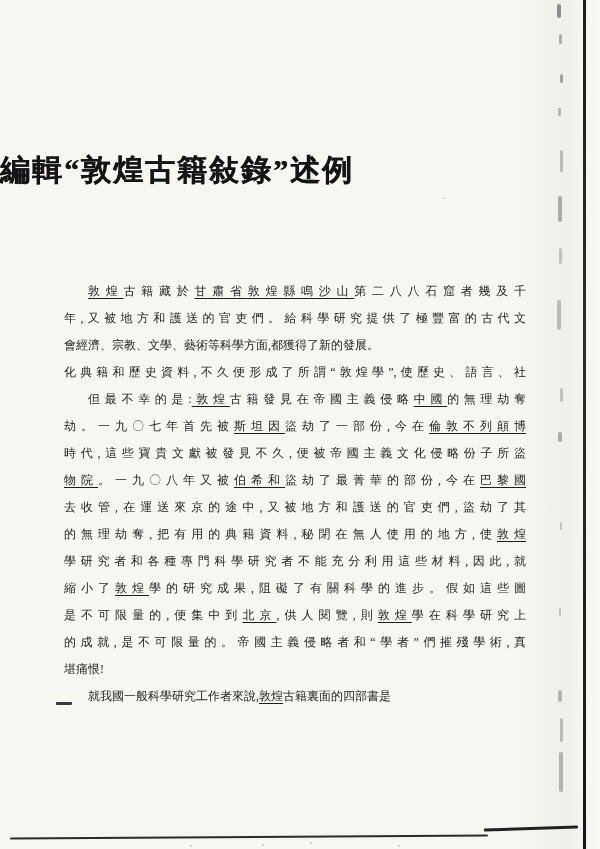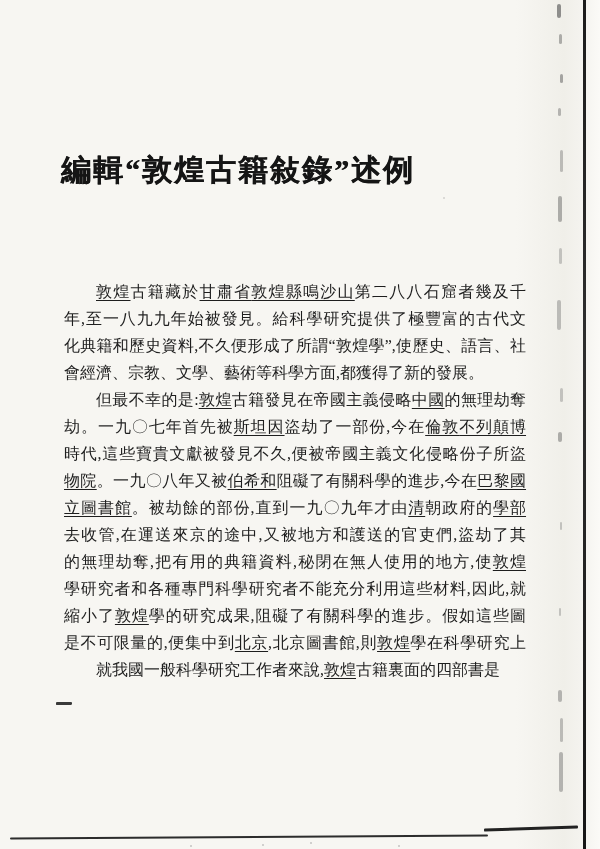--- a/index.html
+++ b/index.html
@@ -8,27 +8,27 @@
     background:#f6f5f1;
     overflow:hidden;
     font-family:"Liberation Serif",serif;
     position:relative;
     color:#1b1b1b;
   }
   .scan-page{position:absolute;inset:0;
     background:linear-gradient(90deg,#f7f6f2 0%,#f7f6f2 86%,#f0efe9 94%,#f5f4f0 97.5%,#fbfaf7 100%);}
   .doc-title{
     position:absolute;left:0;top:150px;width:476px;
-    text-align:center;font-size:30px;font-weight:bold;
+    font-size:30px;font-weight:bold;
     letter-spacing:2px;color:#151515;
     text-shadow:0.6px 0 0 #151515;
   }
   .body-text{
     position:absolute;left:64px;top:278px;width:462px;
-    font-size:16px;color:#1e1e1e;
+    font-size:12px;color:#1e1e1e;
   }
   .line{
     height:27px;line-height:27px;
     text-align:justify;text-align-last:justify;
     text-justify:inter-character;
     white-space:nowrap;
   }
   .line.no-justify{text-align:left;text-align-last:left;}
   .line.indent{text-indent:2em;}
   .pn{text-decoration:underline;text-underline-offset:3px;text-decoration-thickness:1px;}
@@ -71,33 +71,34 @@
   .p4{left:398px;top:845px;width:2px;height:2px;}
   .p5{left:443px;top:197px;width:2px;height:2px;opacity:.3;}
 </style>
 </head>
 <body>
 
 <div class="scan-page">
   <div class="doc-title">編輯“敦煌古籍敍錄”述例</div>
   <div class="body-text">
       <div class="line indent"><span class="pn">敦煌</span><span>古籍藏於</span><span class="pn">甘肅省</span><span class="pn">敦煌縣</span><span class="pn">鳴沙山</span><span>第二八八石窟者幾及千</span></div>
-      <div class="line"><span>年,至一八九九年始被發見。給科學研究提供了極豐富的古代文</span></div>
+      <div class="line"><span>年,又被地方和護送的官吏們。給科學研究提供了極豐富的古代文</span></div>
+      <div class="line no-justify"><span>會經濟、宗教、文學、藝術等科學方面,都獲得了新的發展。</span></div>
       <div class="line"><span>化典籍和歷史資料,不久便形成了所謂“敦煌學”,使歷史、語言、社</span></div>
-      <div class="line no-justify"><span>會經濟、宗教、文學、藝術等科學方面,都獲得了新的發展。</span></div>
       <div class="line indent"><span>但最不幸的是:</span><span class="pn">敦煌</span><span>古籍發見在帝國主義侵略</span><span class="pn">中國</span><span>的無理劫奪</span></div>
       <div class="line"><span>劫。一九〇七年首先被</span><span class="pn">斯坦因</span><span>盜劫了一部份,今在</span><span class="pn">倫敦</span><span class="pn">不列顛博</span></div>
       <div class="line"><span>時代,這些寶貴文獻被發見不久,便被帝國主義文化侵略份子所盜</span></div>
-      <div class="line"><span class="pn">物院</span><span>。一九〇八年又被</span><span class="pn">伯希和</span><span>阻礙了有關科學的進步,今在</span><span class="pn">巴黎國</span></div>
-      <div class="line"><span class="pn">立圖書館</span><span>。被劫餘的部份,直到一九〇九年才由</span><span class="pn">清</span><span>朝政府的</span><span class="pn">學部</span></div>
+      <div class="line"><span class="pn">物院</span><span>。一九〇八年又被</span><span class="pn">伯希和</span><span>盜劫了最菁華的部份,今在</span><span class="pn">巴黎國</span></div>
       <div class="line"><span>去收管,在運送來京的途中,又被地方和護送的官吏們,盜劫了其</span></div>
       <div class="line"><span>的無理劫奪,把有用的典籍資料,秘閉在無人使用的地方,使</span><span class="pn">敦煌</span></div>
       <div class="line"><span>學研究者和各種專門科學研究者不能充分利用這些材料,因此,就</span></div>
       <div class="line"><span>縮小了</span><span class="pn">敦煌</span><span>學的研究成果,阻礙了有關科學的進步。假如這些圖</span></div>
-      <div class="line"><span>是不可限量的,便集中到</span><span class="pn">北京</span><span>,北京圖書館,則</span><span class="pn">敦煌</span><span>學在科學研究上</span></div>
+      <div class="line"><span>是不可限量的,便集中到</span><span class="pn">北京</span><span>,供人閱覽,則</span><span class="pn">敦煌</span><span>學在科學研究上</span></div>
+      <div class="line"><span>的成就,是不可限量的。帝國主義侵略者和“學者”們摧殘學術,真</span></div>
+      <div class="line no-justify"><span>堪痛恨!</span></div>
       <div class="line no-justify indent"><span>就我國一般科學研究工作者來說,</span><span class="pn">敦煌</span><span>古籍裏面的四部書是</span></div>
     </div>
   <div class="margin-mark"></div>
   <div class="spine-line"></div>
   <div class="bottom-edge-a"></div>
   <div class="bottom-edge-b"></div>
   <div class="smudge s1"></div>
   <div class="smudge s2"></div>
   <div class="smudge s3"></div>
   <div class="smudge s4"></div>

